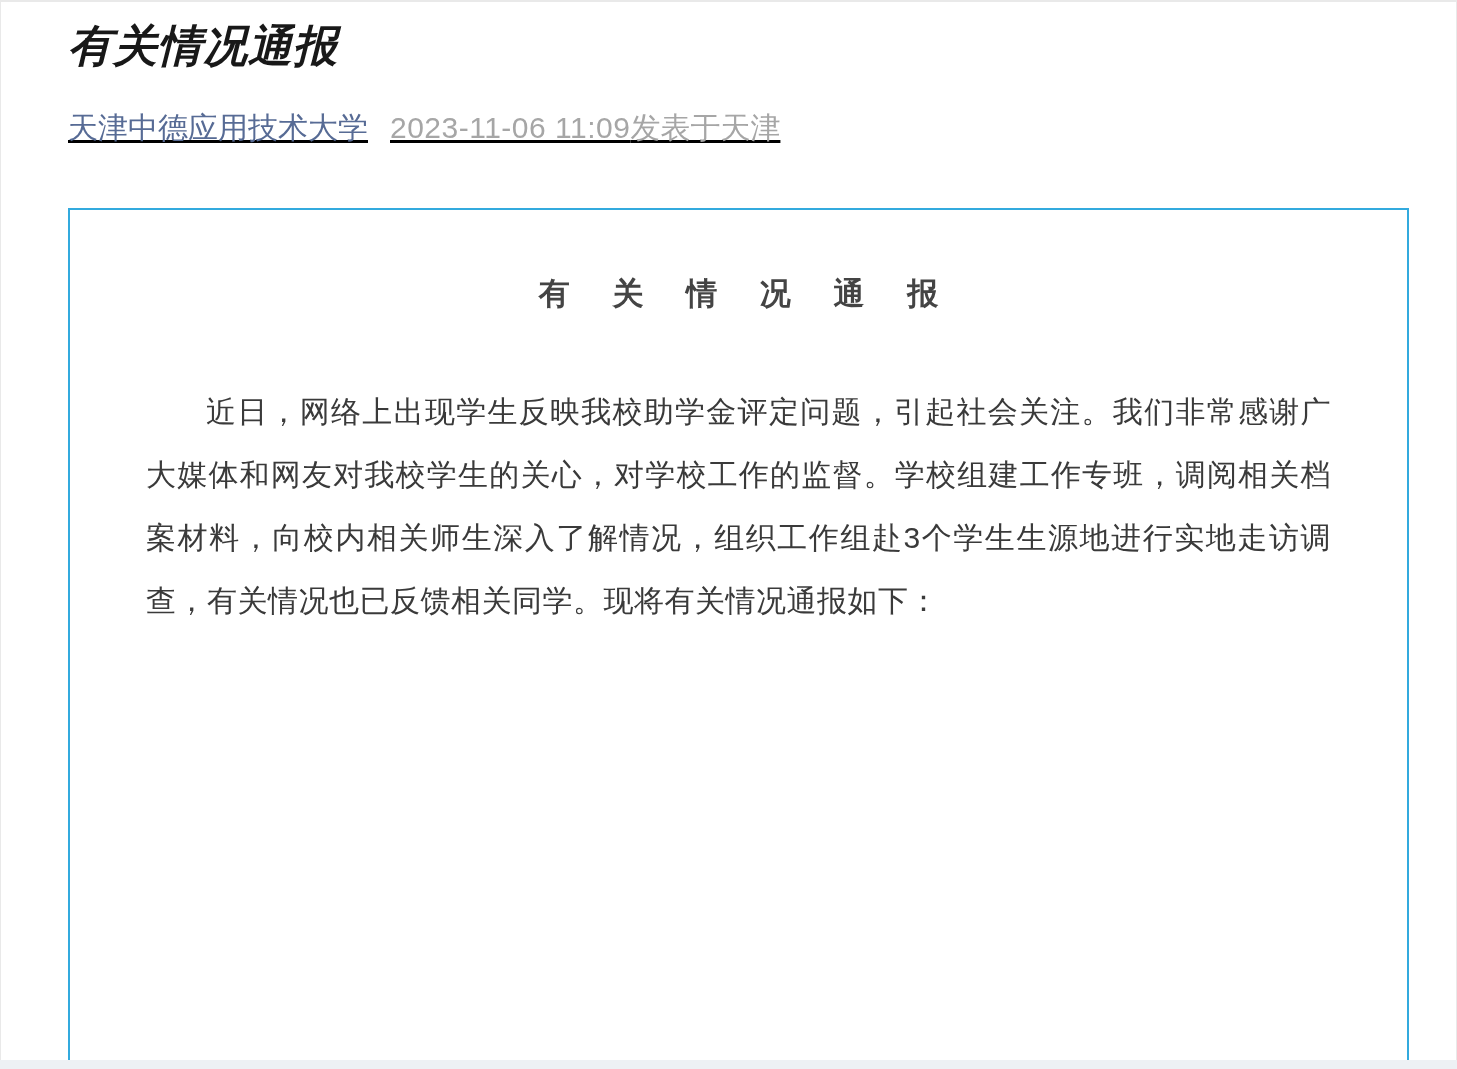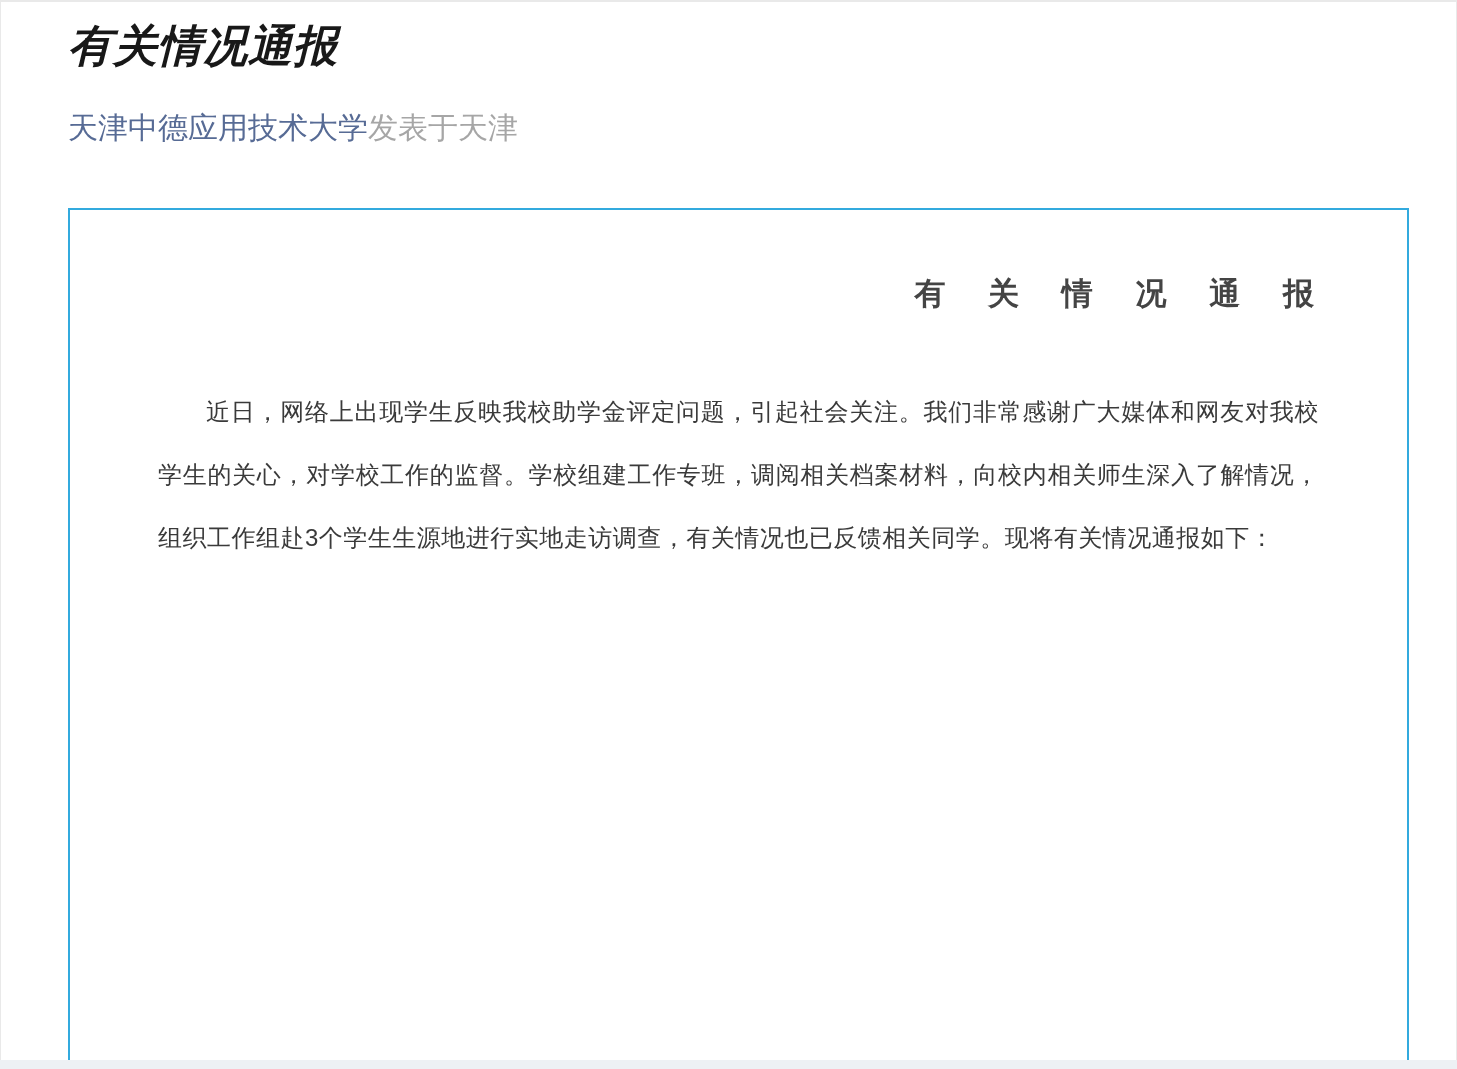--- a/index.html
+++ b/index.html
@@ -41,20 +41,21 @@
 
   .meta-row {
     position: absolute;
     left: 68px;
     top: 108px;
     display: flex;
     align-items: baseline;
     font-size: 30px;
     line-height: 40px;
     white-space: nowrap;
+    text-decoration: underline;
   }
   .account-link {
     color: var(--account-link);
     text-decoration: none;
     cursor: pointer;
   }
   .publish-datetime {
     color: var(--meta-text);
     margin-left: 22px;
     letter-spacing: 0.5px;
@@ -69,32 +70,32 @@
     top: 208px;
     width: 1341px;
     height: 980px; 
     border: 2px solid var(--accent-border);
     background: #ffffff;
     padding: 64px 76px 0 76px;
   }
 
   .notice-title {
     margin: 0 0 66px 0;
-    text-align: right;
+    text-align: center;
     font-size: 31px;
     line-height: 40px;
     font-weight: bold;
     color: var(--notice-title-text);
     letter-spacing: 0.55em;
     text-indent: 0.55em;
   }
 
   .notice-para {
-    margin: 12px;
-    font-size: 24px;
+    margin: 0;
+    font-size: 30px;
     line-height: 63px;
     color: var(--body-text);
     text-align: justify;
     text-indent: 2em;
     letter-spacing: 0.5px;
   }
 
   .bottom-band {
     position: absolute;
     left: 0;
@@ -105,20 +106,21 @@
     z-index: 5;
   }
 </style>
 </head>
 <body>
 
 <h1 class="article-title">有关情况通报</h1>
 
 <div class="meta-row">
   <a class="account-link">天津中德应用技术大学</a>
+  <span class="publish-datetime">2023-11-06 11:09</span>
   <span class="publish-location">发表于天津</span>
 </div>
 
 <div class="notice-box">
   <h2 class="notice-title">有 关 情 况 通 报</h2>
   <p class="notice-para">近日，网络上出现学生反映我校助学金评定问题，引起社会关注。我们非常感谢广大媒体和网友对我校学生的关心，对学校工作的监督。学校组建工作专班，调阅相关档案材料，向校内相关师生深入了解情况，组织工作组赴3个学生生源地进行实地走访调查，有关情况也已反馈相关同学。现将有关情况通报如下：</p>
 </div>
 
 <div class="bottom-band"></div>
 

